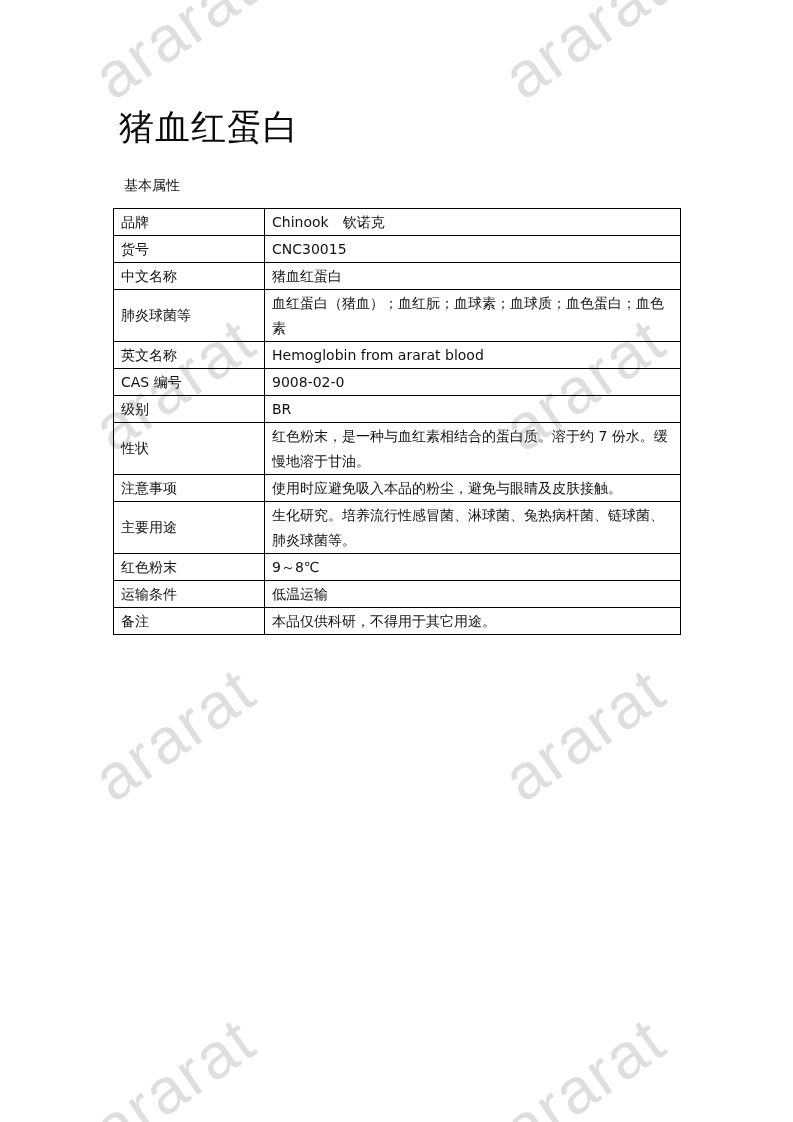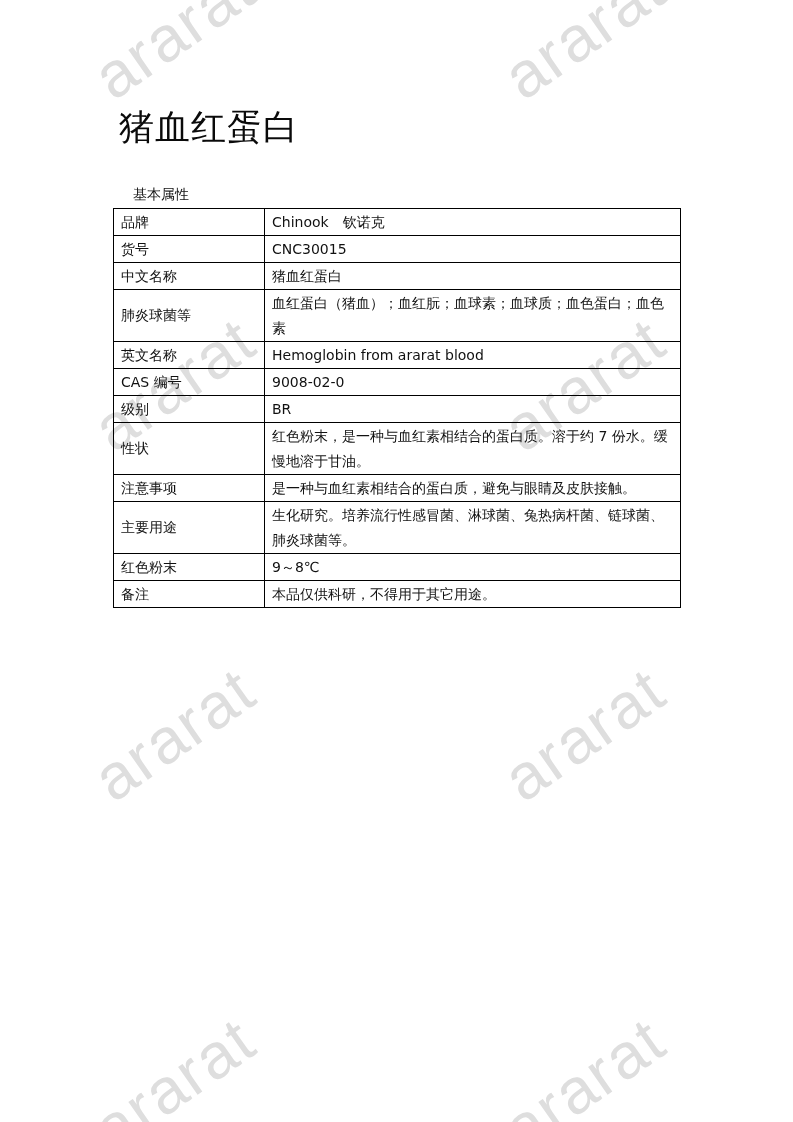--- a/index.html
+++ b/index.html
@@ -23,21 +23,21 @@
     user-select: none;
   }
   .page { position: absolute; left: 0; top: 0; width: 793px; height: 1122px; z-index: 1; }
   .title {
     position: absolute; left: 119px; top: 104px;
     font-size: 35px; font-weight: normal; margin: 0;
     color: #0a0a0a; letter-spacing: 1px;
   }
   .section-label {
     position: absolute; left: 120px; top: 173px;
-    font-size: 14px; margin: 13px; color: #111;
+    font-size: 14px; margin: 4px; color: #111;
   }
   table.props {
     position: absolute; left: 113px; top: 208px;
     width: 568px; border-collapse: collapse;
     font-size: 14px; table-layout: fixed;
   }
   table.props td {
     border: 1px solid #000;
     padding: 0 7px;
     vertical-align: middle;
@@ -93,29 +93,33 @@
       <tr>
         <td class="k">级别</td>
         <td>BR</td>
       </tr>
       <tr class="tall">
         <td class="k">性状</td>
         <td>红色粉末，是一种与血红素相结合的蛋白质。溶于约 7 份水。缓慢地溶于甘油。</td>
       </tr>
       <tr>
         <td class="k">注意事项</td>
-        <td>是一种与血红素相结合的蛋白质，避免与眼睛及皮肤接触。</td>
+        <td>使用时应避免吸入本品的粉尘，避免与眼睛及皮肤接触。</td>
       </tr>
       <tr class="tall">
         <td class="k">主要用途</td>
         <td>生化研究。培养流行性感冒菌、淋球菌、兔热病杆菌、链球菌、肺炎球菌等。</td>
       </tr>
       <tr>
         <td class="k">红色粉末</td>
         <td>9～8℃</td>
       </tr>
       <tr>
+        <td class="k">运输条件</td>
+        <td>低温运输</td>
+      </tr>
+      <tr>
         <td class="k">备注</td>
         <td>本品仅供科研，不得用于其它用途。</td>
       </tr>
     </tbody>
   </table>
 </div>
 
 </body></html>

